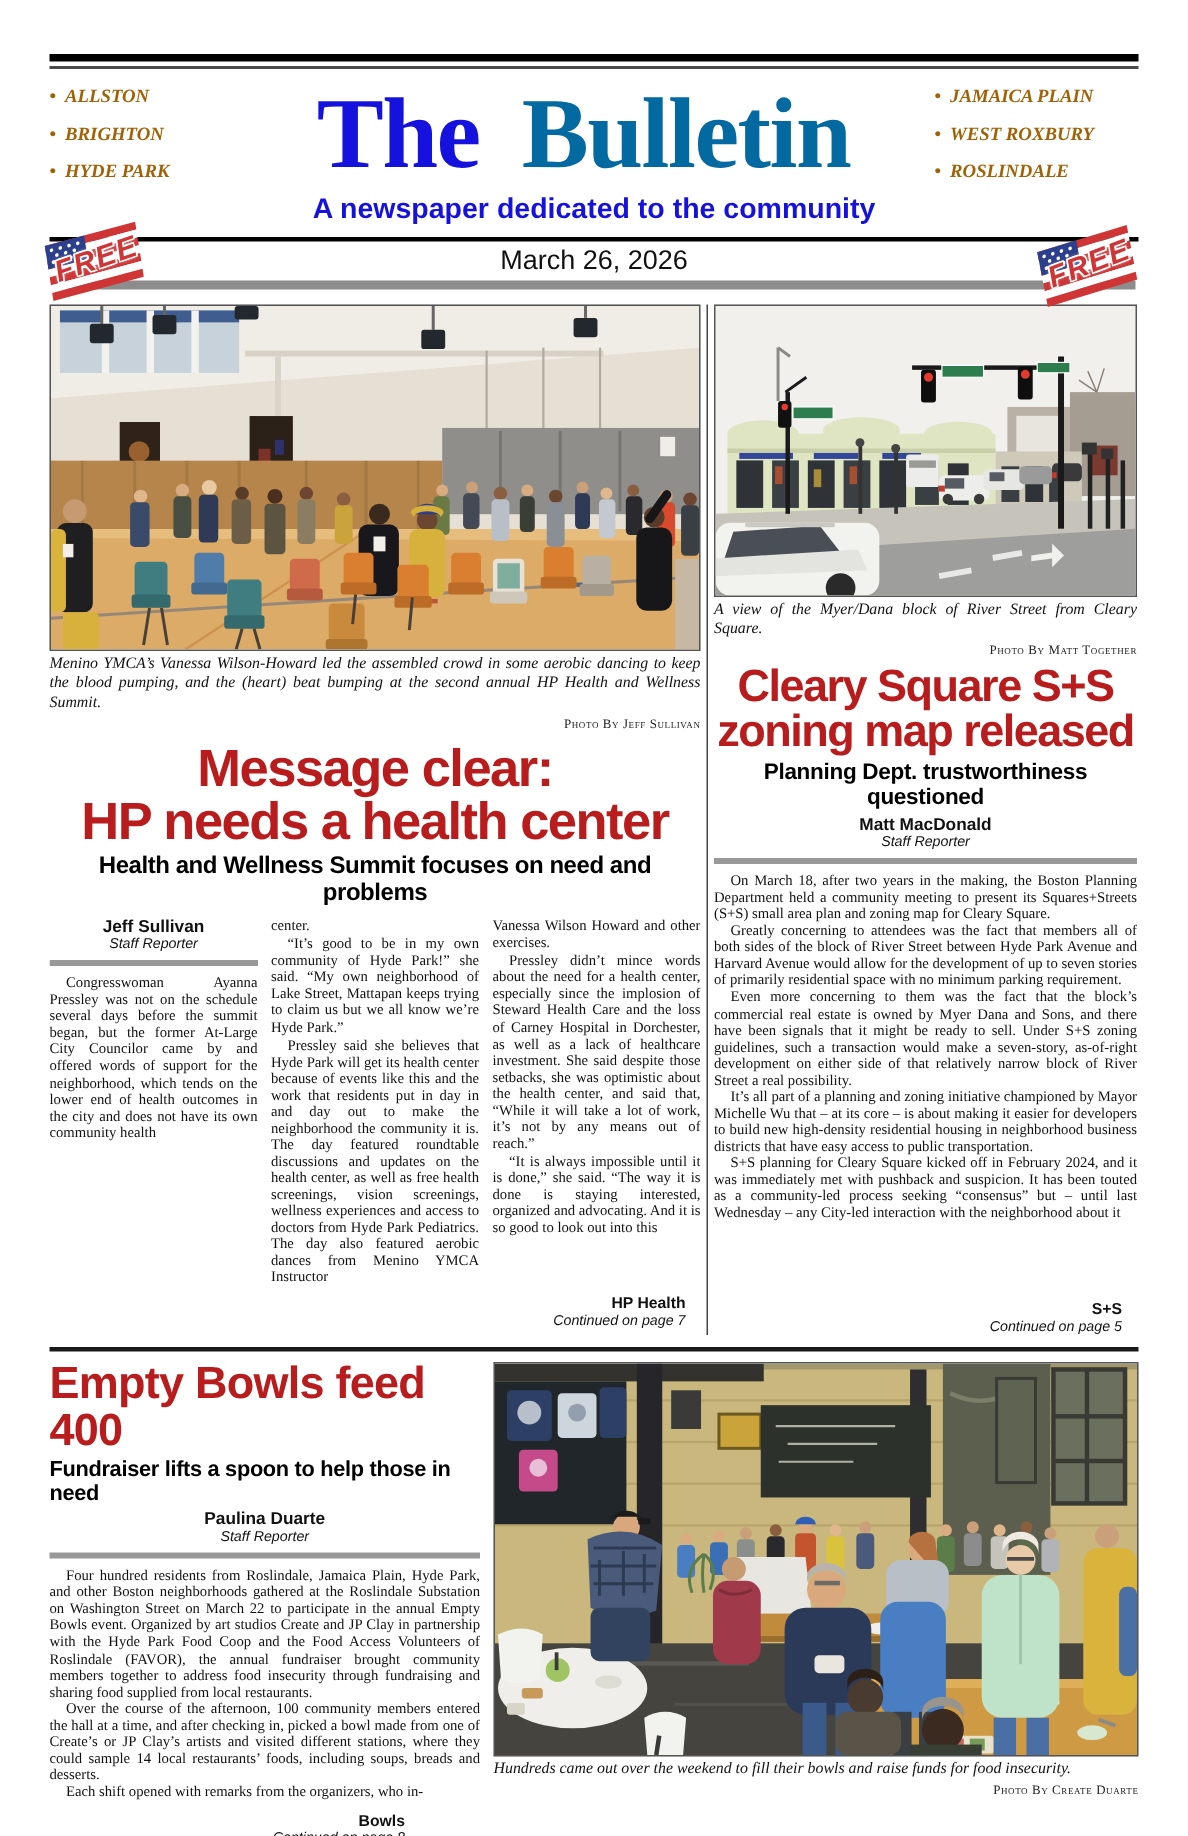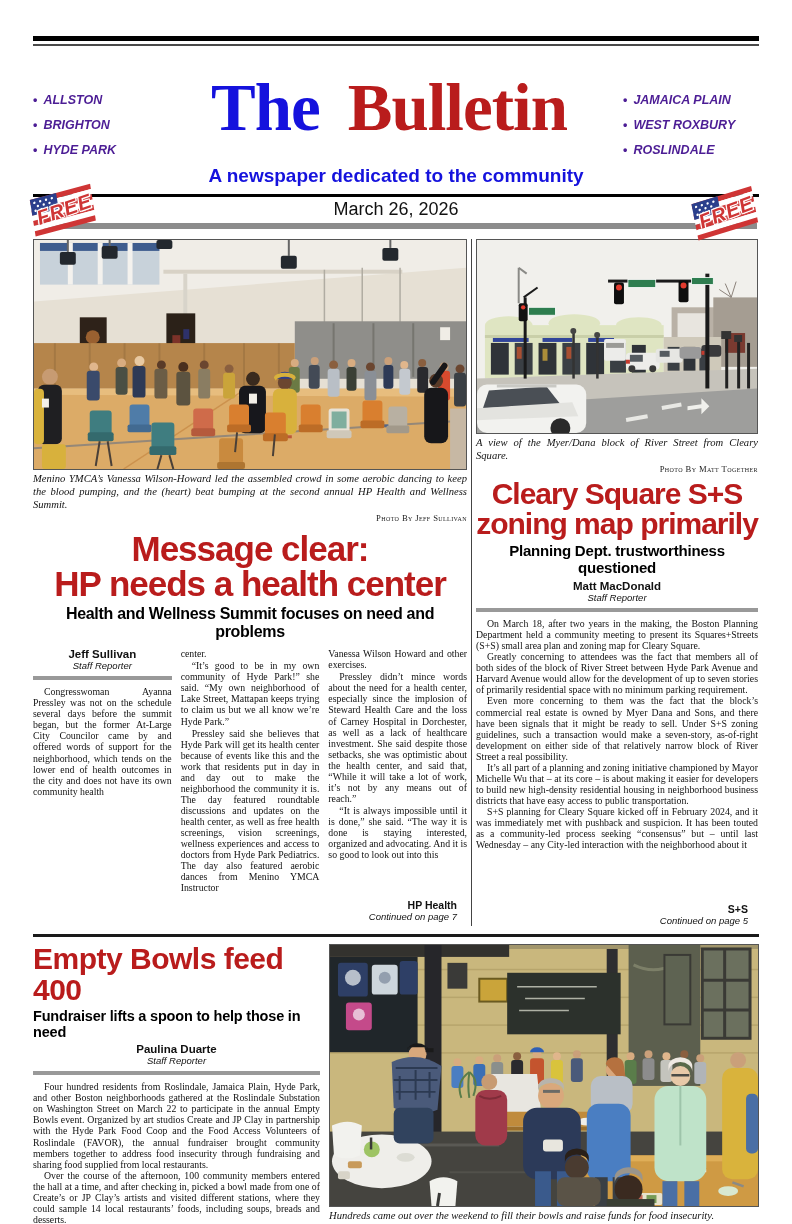--- a/index.html
+++ b/index.html
@@ -4,28 +4,28 @@
 <style>
   * { box-sizing: border-box; margin: 0; padding: 0; }
   body { background:#fff; width:792px; height:1224px; overflow:hidden;
          font-family:"Liberation Serif", serif; color:#111; }
   .page { width:792px; height:1224px; padding:36px 33px 0 33px; background:#fff; }
 
   
   .mast-rule-1 { height:5px; background:#000; }
   .mast-rule-2 { height:2px; background:#4a4a4a; margin-top:3px; }
   .mast-row { display:flex; align-items:center; margin-top:6px; }
-  .hood-list { list-style:none; width:122px; font-family:Liberation Sans, sans-serif;
-               font-style:italic; font-weight:bold; font-size:12.5px; line-height:2.0; color:#4c1d95;margin-top:36px; }
+  .hood-list { list-style:none; width:122px; font-family:Liberation Serif, serif;
+               font-style:italic; font-weight:bold; font-size:12.5px; line-height:2.0; color:#a16207; }
   .hood-list.right { width:136px; }
   .hood-list li { white-space:nowrap; }
   .hood-bullet { margin-right:6px; font-style:normal; }
   .paper-title { flex:1; text-align:center; font-family:"Liberation Serif",serif;
                  font-weight:bold; font-size:67px; line-height:.95; letter-spacing:-1px; white-space:nowrap; }
-  .t-blue { color:#1512dd;text-align:right; } .t-red { color:#b91c1c; margin-left:28px; }
+  .t-blue { color:#1512dd;text-align:right; } .t-red { color:#0369a1; margin-left:28px; }
   .tagline { text-align:center; font-family:"Liberation Sans",sans-serif; font-weight:bold;
              font-size:19px; color:#1512dd; margin-top:2px; }
   .datebar { position:relative; margin-top:7px; }
   .date-line-top { height:3px; background:#000; }
   .date-text { text-align:center; font-family:"Liberation Sans",sans-serif; font-weight:normal;
                font-size:18px; padding:2px 0 3px 0; }
   .date-line-shadow { height:6px; background:#8c8c8c; margin:0 2px; }
   .free-stamp { position:absolute; top:-7px; width:74px; height:48px; transform:rotate(-9deg); }
   .free-stamp.left { left:-5px; } .free-stamp.right { right:-5px; top:-4px; transform:rotate(-11deg); }
   .free-stamp svg { position:absolute; inset:0; }
@@ -412,21 +412,21 @@
           <path d="M42,28 l8,6 m-8,-6 l0,36" stroke="#8a8a86" stroke-width="2" fill="none"></path>
           <rect x="0" y="146" width="110" height="49" rx="10" fill="#f2f2ef"></rect>
           <path d="M12,152 L70,148 L84,166 L6,170 Z" fill="#4a4f55"></path>
           <path d="M0,170 L96,164 L102,178 L0,182 Z" fill="#e3e3df"></path>
           <circle cx="84" cy="190" r="10" fill="#2a2a2a"></circle>
           <rect x="20" y="146" width="60" height="3" fill="#c9c9c4"></rect>
         </svg>
       </div>
       <p class="caption">A view of the Myer/Dana block of River Street from Cleary Square.</p>
       <p class="credit">Photo By Matt Together</p>
-      <h1 class="headline headline-right"><span>Cleary Square S+S</span><br><span>zoning map primarily</span></h1>
+      <h1 class="headline headline-right"><span>Cleary Square S+S</span><br><span>zoning map released</span></h1>
       <h2 class="subhead subhead-right">Planning Dept. trustworthiness questioned</h2>
       <div class="byline-name" style="margin-top:4px;">Matt MacDonald</div>
       <div class="byline-role">Staff Reporter</div>
       <div class="byline-rule"></div>
       <div class="rbody">
         <p class="body-p ind">On March 18, after two years in the making, the Boston Planning Department held a community meeting to present its Squares+Streets (S+S) small area plan and zoning map for Cleary Square.</p>
         <p class="body-p ind">Greatly concerning to attendees was the fact that members all of both sides of the block of River Street between Hyde Park Avenue and Harvard Avenue would allow for the development of up to seven stories of primarily residential space with no minimum parking requirement.</p>
         <p class="body-p ind">Even more concerning to them was the fact that the block’s commercial real estate is owned by Myer Dana and Sons, and there have been signals that it might be ready to sell. Under S+S zoning guidelines, such a transaction would make a seven-story, as-of-right development on either side of that relatively narrow block of River Street a real possibility.</p>
         <p class="body-p ind">It’s all part of a planning and zoning initiative championed by Mayor Michelle Wu that – at its core – is about making it easier for developers to build new high-density residential housing in neighborhood business districts that have easy access to public transportation.</p>
         <p class="body-p ind">S+S planning for Cleary Square kicked off in February 2024, and it was immediately met with pushback and suspicion. It has been touted as a community-led process seeking “consensus” but – until last Wednesday – any City-led interaction with the neighborhood about it</p>

